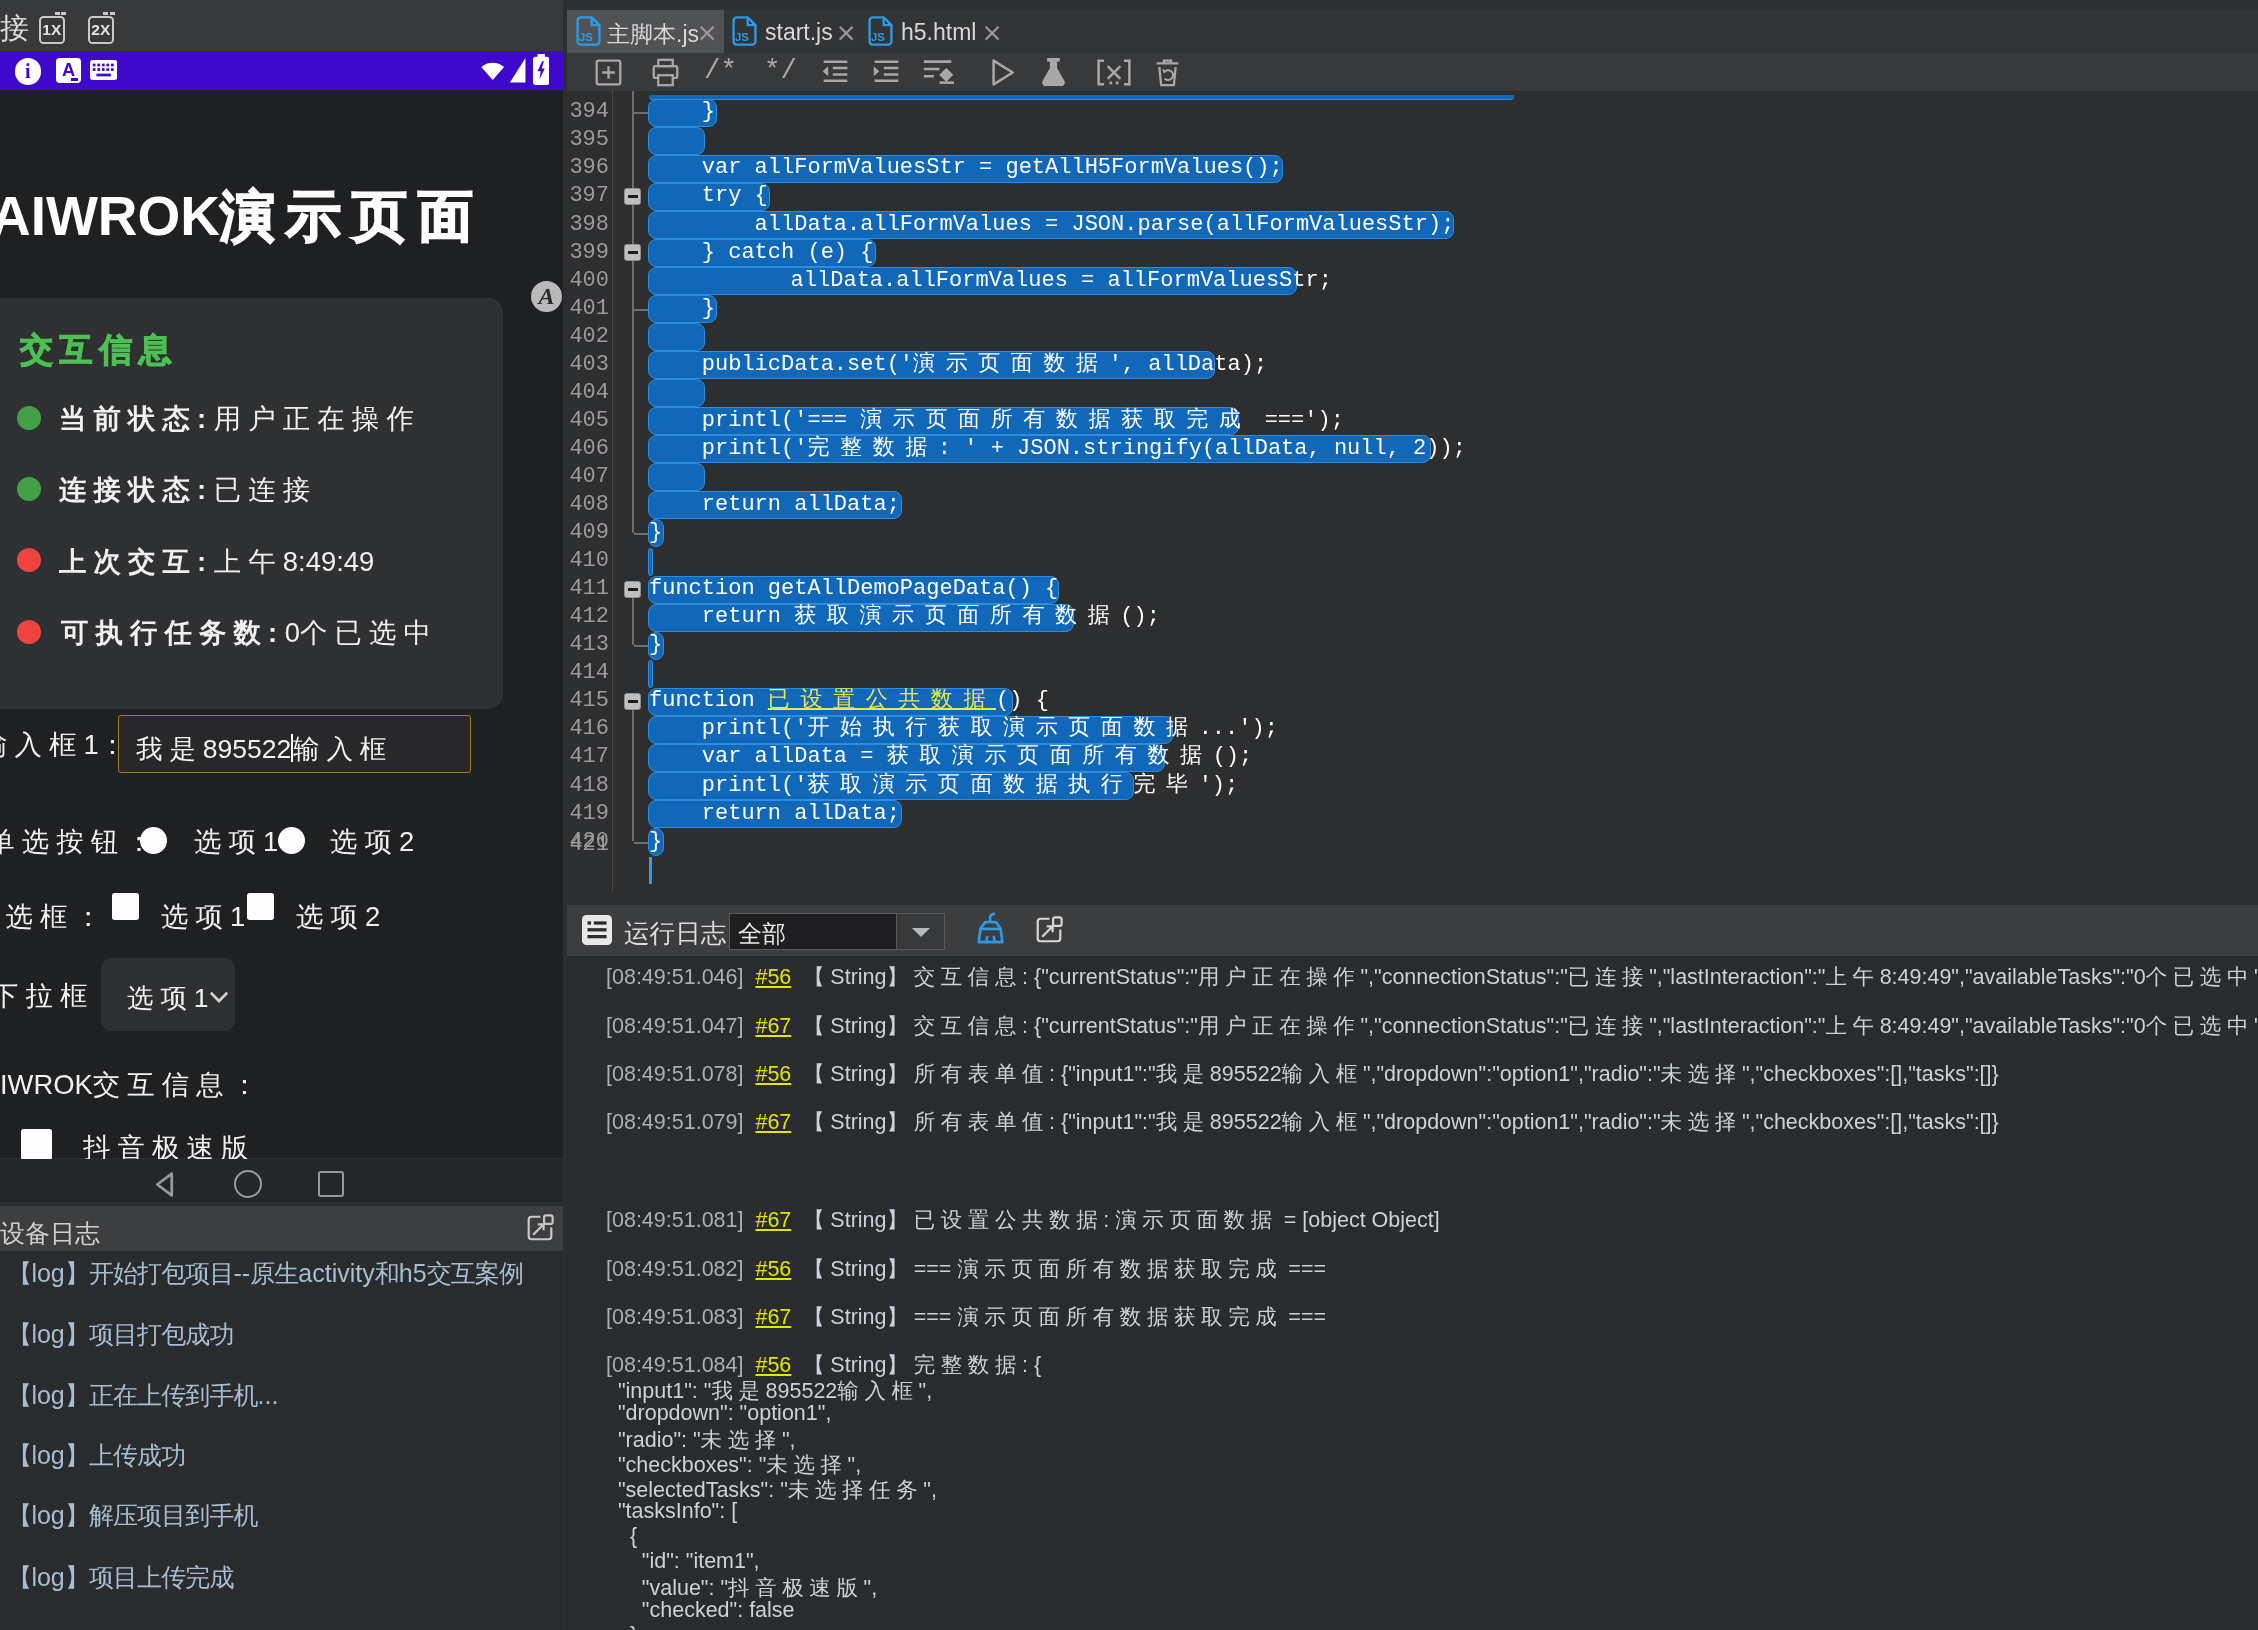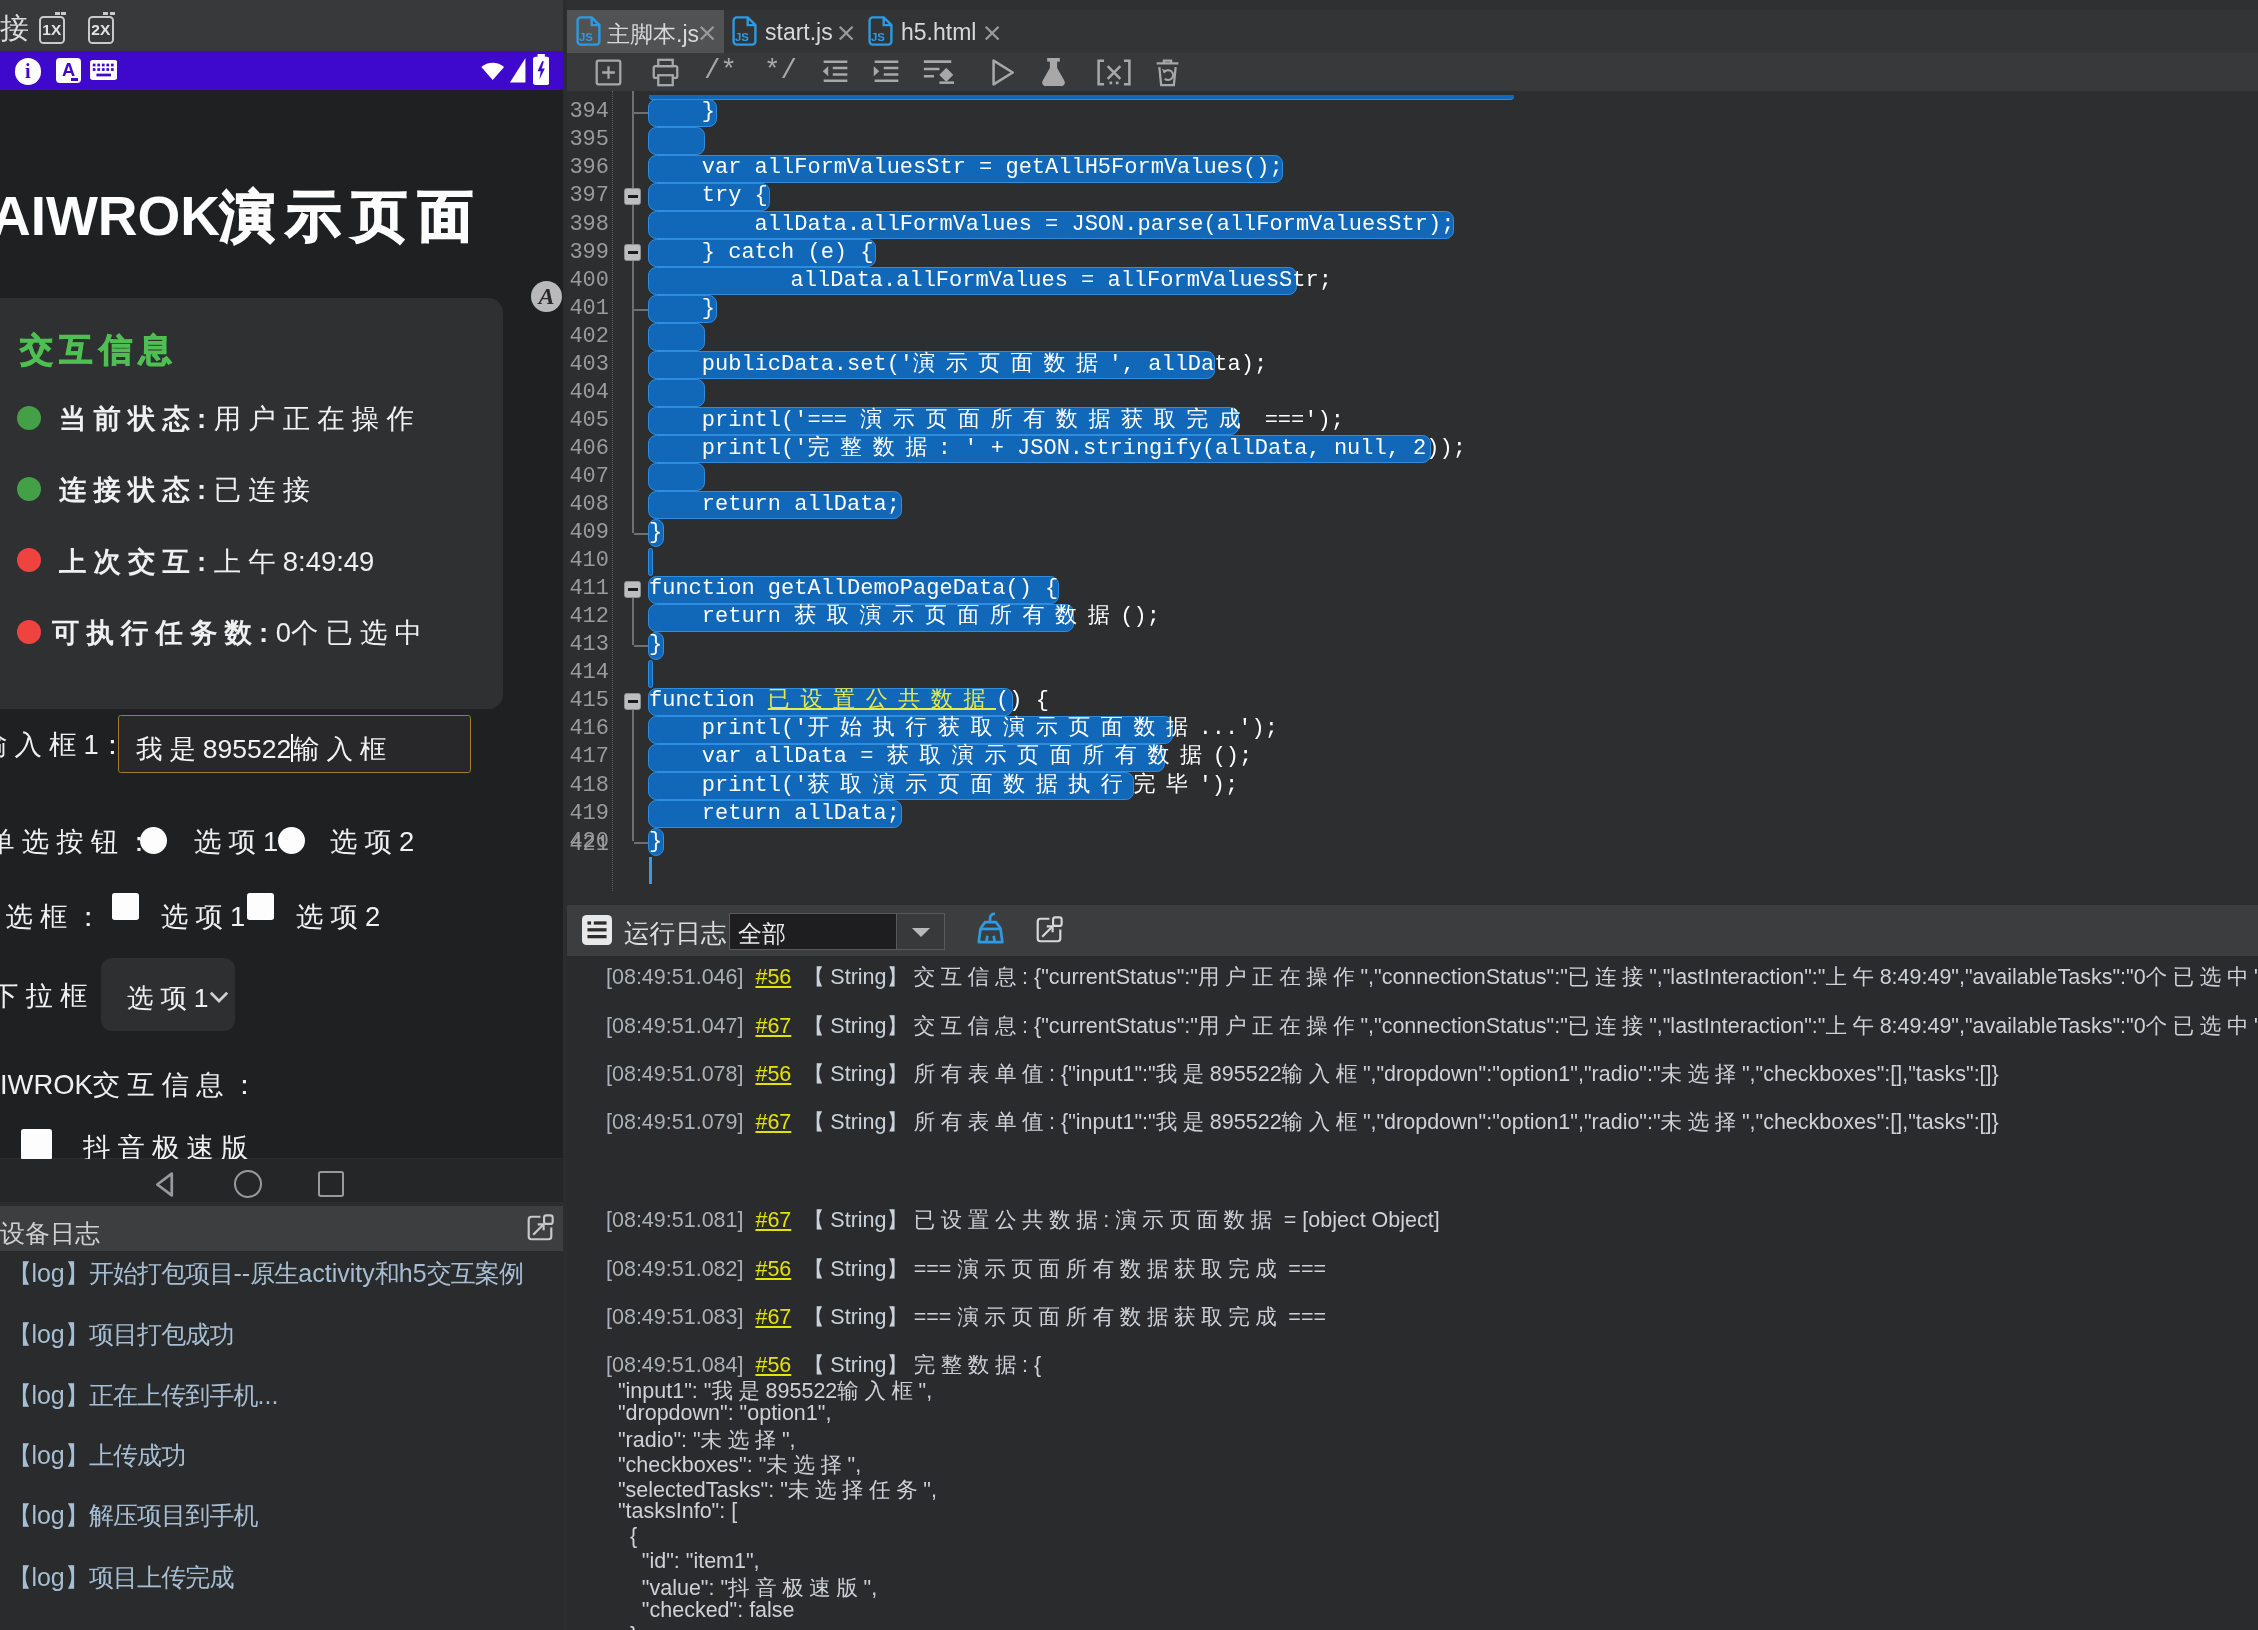--- a/index.html
+++ b/index.html
@@ -74,21 +74,21 @@
 <div class="abs" style="left:531px;top:281px;width:31px;height:31px;border-radius:50%;background:#b9b9bb;text-align:center;font-size:24px;line-height:31px;font-weight:bold;color:#2a2a2c;font-family:'Liberation Serif',serif;font-style:italic;">A</div>
 <div class="abs" style="left:-24px;top:298px;width:527px;height:411px;background:#2e3032;border-radius:14.6px;"></div>
 <div class="abs" style="left:20px;top:328px;font-size:33px;font-weight:bold;color:#4ebf52;"><span style="-webkit-text-stroke:1.1px #4ebf52;" class="cja">交互信息</span></div>
 <div class="abs" style="left:17.4px;top:406px;width:24px;height:24px;border-radius:50%;background:#43a047;"></div>
 <div class="row30" style="left:59px;top:401px;"><b><span class="cj">当前状态</span>:</b> <span class="cj">用户正在操作</span></div>
 <div class="abs" style="left:17.4px;top:477px;width:24px;height:24px;border-radius:50%;background:#43a047;"></div>
 <div class="row30" style="left:59px;top:472px;text-align:center;"><b><span class="cj">连接状态</span>:</b> <span class="cj">已连接</span></div>
 <div class="abs" style="left:17.4px;top:548px;width:24px;height:24px;border-radius:50%;background:#ef4340;"></div>
 <div class="row30" style="left:59px;top:544px;"><b><span class="cj">上次交互</span>:</b> <span class="cj">上午</span>8:49:49</div>
 <div class="abs" style="left:17.4px;top:620px;width:24px;height:24px;border-radius:50%;background:#ef4340;"></div>
-<div class="row30" style="left:52px;top:615px;"><b><span class="cj">可执行任务数</span>:</b> 0<span class="cj">个已选中</span></div>
+<div class="row30" style="left:61px;top:615px;"><b><span class="cj">可执行任务数</span>:</b> 0<span class="cj">个已选中</span></div>
 <div class="row30" style="left:-20px;top:727px;"><span class="cj">输入框</span>1<span class="cj">：</span></div>
 <div class="abs" style="left:118px;top:715px;width:353px;height:58px;box-sizing:border-box;border:1.8px solid #a07c2e;border-radius:2.7px;background:#28282a;"></div>
 <div class="abs" style="left:136px;top:731px;font-size:26.5px;color:#f2f2f2;white-space:nowrap;"><span class="cj">我是</span>895522<span style="display:inline-block;width:1.8px;height:27.4px;background:#fff;vertical-align:-3.7px;"></span><span class="cj">输入框</span></div>
 <div class="row30" style="left:-12.8px;top:824px;"><span class="cj">单选按钮：</span></div>
 <div class="abs" style="left:140px;top:827px;width:27.4px;height:27.4px;border-radius:50%;background:#fdfdfd;"></div>
 <div class="row30" style="left:194px;top:824px;"><span class="cj">选项</span>1</div>
 <div class="abs" style="left:278px;top:827px;width:27.4px;height:27.4px;border-radius:50%;background:#fdfdfd;"></div>
 <div class="row30" style="left:330px;top:824px;"><span class="cj">选项</span>2</div>
 <div class="row30" style="left:-29px;top:899px;"><span class="cj">多选框：</span></div>
 <div class="abs" style="left:112px;top:893px;width:27.4px;height:27.4px;border-radius:2.7px;background:#fdfdfd;"></div>

